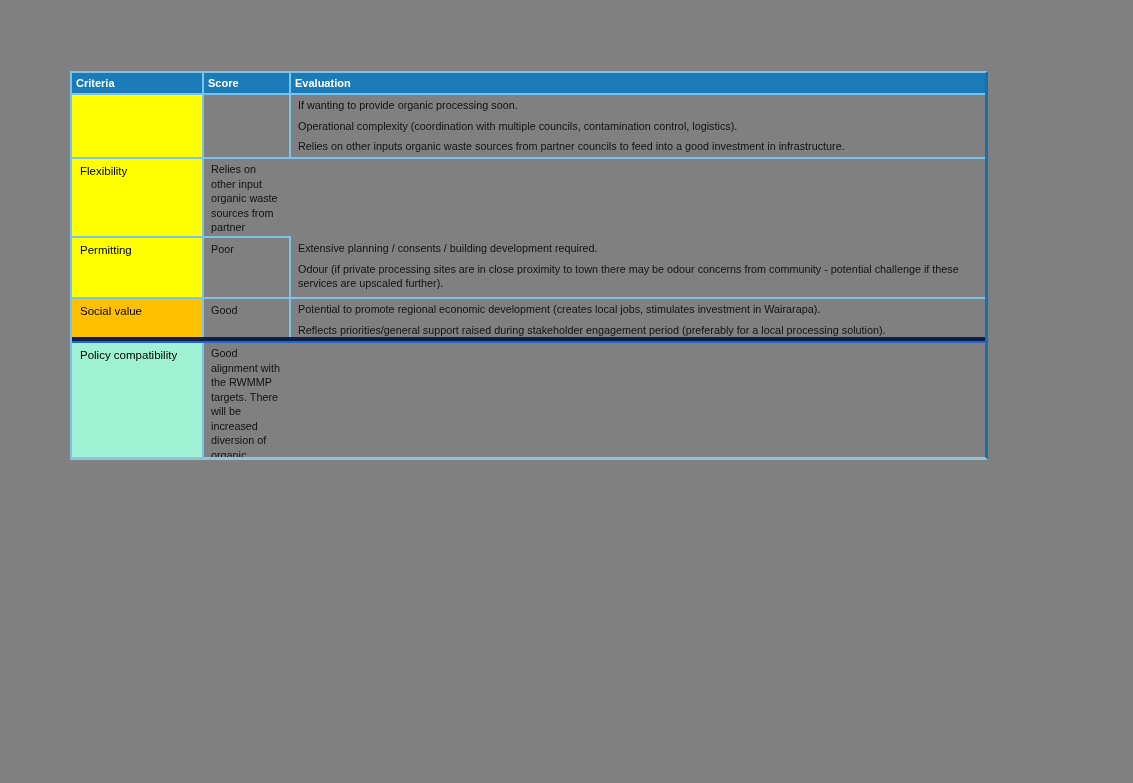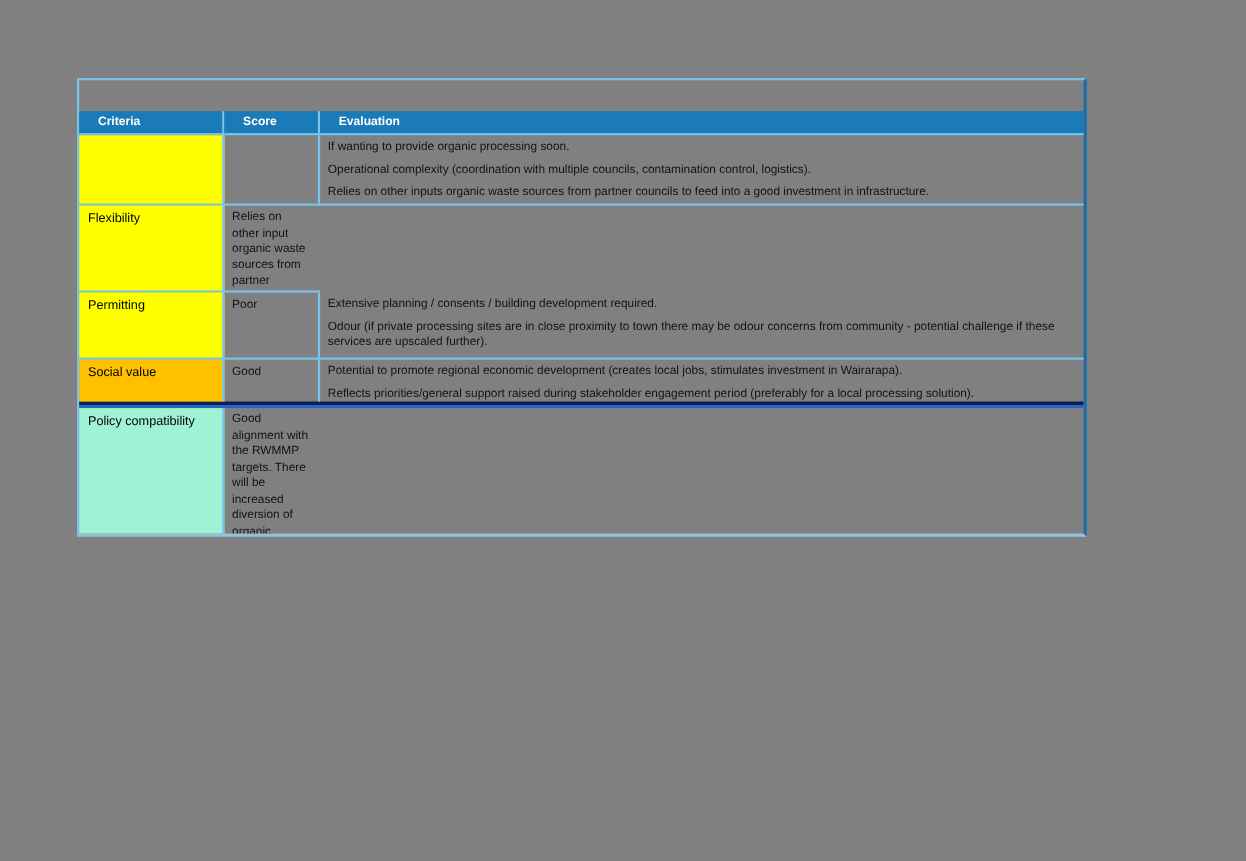--- a/index.html
+++ b/index.html
@@ -35,23 +35,22 @@
     border-right: 2px solid #79C3EC;
     border-bottom: 2px solid #79C3EC;
     overflow: hidden;
   }
   .cell:last-child { border-right: none; }
   .header-row .cell {
     background: #1B7AB8;
     color: #FFFFFF;
     font-weight: bold;
     font-size: 11px;
-    padding: 4px 7px 3px 17px;
+    padding: 4px 7px 3px 4px;
     height: 22px;
-    margin-top: 28px;
   }
   .criteria-cell {
     font-size: 11.5px;
     padding: 6px 6px 4px 8px;
     color: #000000;
   }
   .score-cell {
     font-size: 10.8px;
     padding: 5px 5px 4px 7px;
   }

